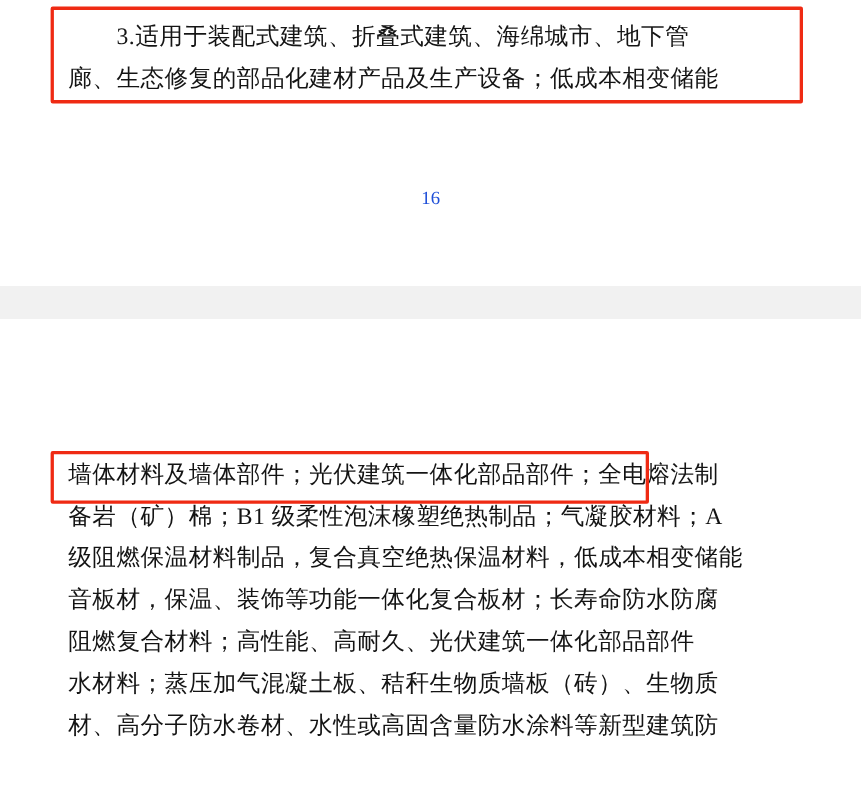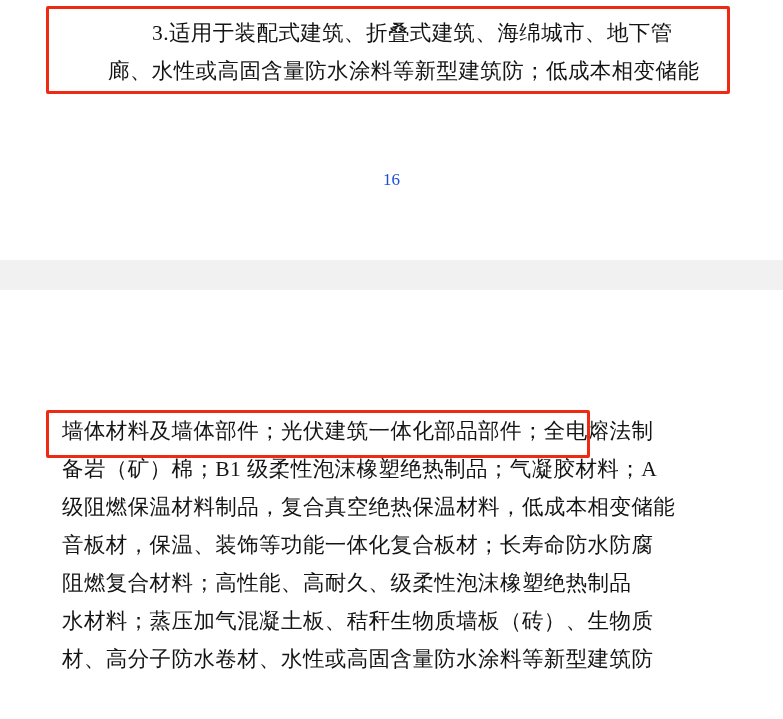--- a/index.html
+++ b/index.html
@@ -63,21 +63,20 @@
     text-justify: inter-ideograph;
     color: #141414;
   }
 
   
   .top-para {
     position: absolute;
     left: 62px;
     top: 14px;
     width: 660px;
-    margin-left: 46px;
   }
   .top-para .line {
     white-space: nowrap;
   }
   .top-para .line1 {
     text-indent: 44px;
   }
 
   
   .redbox {
@@ -126,38 +125,38 @@
 </style>
 </head>
 <body>
 
 <div class="page">
 
   <div class="page-top">
 
     <div class="top-para body-text">
       <div class="line line1">3.适用于装配式建筑、折叠式建筑、海绵城市、地下管</div>
-      <div class="line">廊、水性或高固含量防水涂料等新型建筑防；低成本相变储能</div>
+      <div class="line">廊、生态修复的部品化建材产品及生产设备；低成本相变储能</div>
     </div>
 
     <div class="redbox redbox-top"></div>
 
     <div class="page-number">16</div>
   </div>
 
   <div class="page-gap"></div>
 
   <div class="page-bottom">
 
     <div class="bottom-para body-text">
       <div class="line">墙体材料及墙体部件；光伏建筑一体化部品部件；全电熔法制</div>
       <div class="line">备岩（矿）棉；B1 级柔性泡沫橡塑绝热制品；气凝胶材料；A</div>
       <div class="line">级阻燃保温材料制品，复合真空绝热保温材料，低成本相变储能</div>
       <div class="line">音板材，保温、装饰等功能一体化复合板材；长寿命防水防腐</div>
-      <div class="line">阻燃复合材料；高性能、高耐久、级柔性泡沫橡塑绝热制品</div>
+      <div class="line">阻燃复合材料；高性能、高耐久、光伏建筑一体化部品部件</div>
       <div class="line">水材料；蒸压加气混凝土板、秸秆生物质墙板（砖）、生物质</div>
       <div class="line">材、高分子防水卷材、水性或高固含量防水涂料等新型建筑防</div>
     </div>
   </div>
 
   <div class="redbox redbox-bottom"></div>
 
 </div>
 
 </body></html>

